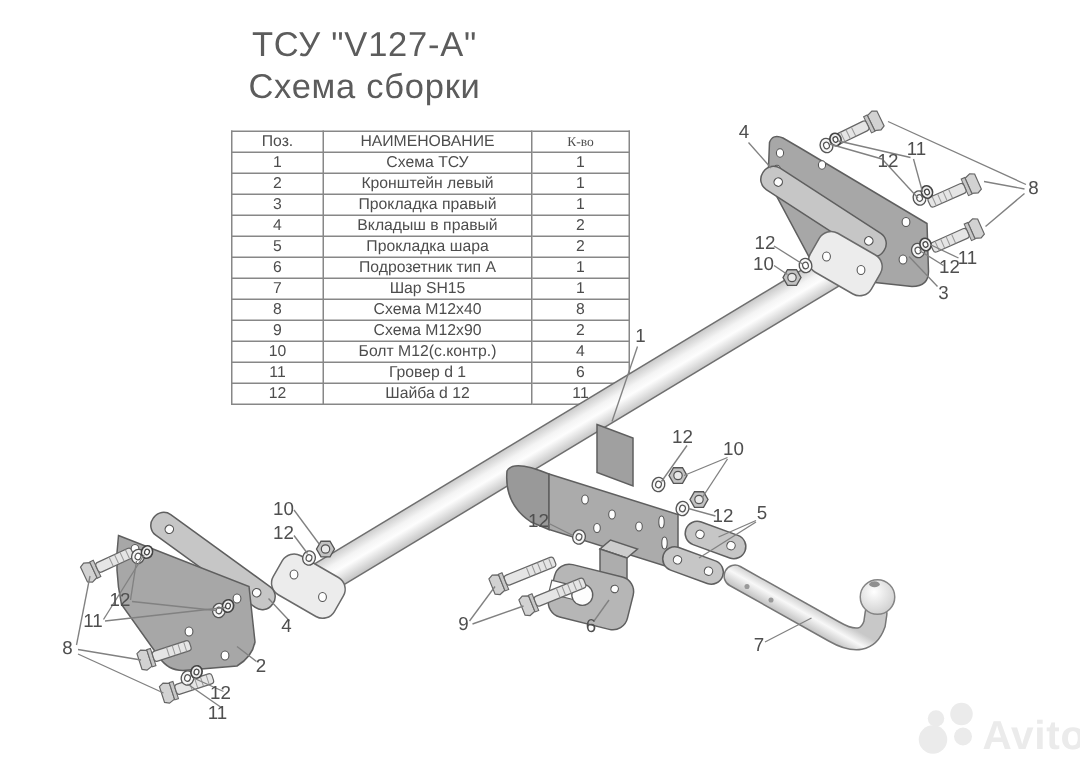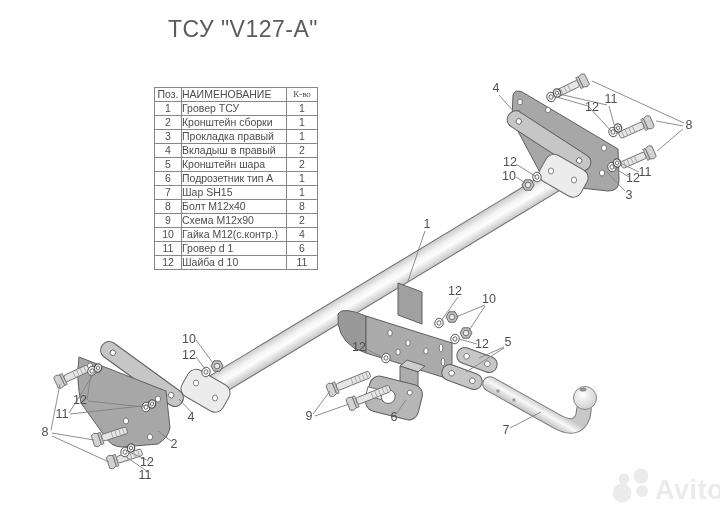--- a/index.html
+++ b/index.html
@@ -2,105 +2,106 @@
 <html><head>
 <meta charset="utf-8">
 <style>
   html,body{margin:0;padding:0;background:#ffffff;}
   .stage{position:relative;width:720px;height:509px;background:#ffffff;overflow:hidden;
          font-family:"Liberation Sans",sans-serif;}
   .title{position:absolute;left:127px;top:16px;width:232px;text-align:center;
          color:#5c5c5c;font-size:23px;letter-spacing:.5px;line-height:1.2;}
   .parts{position:absolute;left:154px;top:87px;border-collapse:collapse;
          font-size:10.5px;color:#4d4d4d;}
-  .parts td,.parts th{border:1px solid #878787;height:13px;padding:0 0;
+  .parts td,.parts th{border:1px solid #878787;height:13px;padding:0 17px;
          line-height:1;font-weight:normal;white-space:nowrap;}
   .c-pos{width:26px;text-align:center;}
-  .c-name{width:104px;text-align:left;}
+  .c-name{width:104px;text-align:center;}
   .c-qty{width:30px;text-align:center;margin-left:42px;}
   .qty-h{font-size:9px;font-family:"Liberation Serif",serif;}
   svg.draw{position:absolute;left:0;top:0;}
   .co{font-size:12.5px;fill:#4f4f4f;}
   .ld{stroke:#818181;stroke-width:.9;}
   .wm-text{font-size:27px;font-weight:bold;fill:#ebebeb;letter-spacing:.5px;}
 </style>
 </head>
 <body>
 
 <div class="stage">
 
   <div class="title">
     <div>ТСУ "V127-A"</div>
+    <div>Схема сборки</div>
   </div>
 
   <table class="parts">
     <tbody>
         <tr>
       <th class="c-pos">Поз.</th>
       <th class="c-name">НАИМЕНОВАНИЕ</th>
       <th class="c-qty qty-h">К-во</th>
     </tr>
     <tr>
           <td class="c-pos">1</td>
-          <td class="c-name">Гровер ТСУ</td>
+          <td class="c-name">Схема ТСУ</td>
           <td class="c-qty">1</td>
         </tr>
     <tr>
           <td class="c-pos">2</td>
-          <td class="c-name">Кронштейн сборки</td>
+          <td class="c-name">Кронштейн левый</td>
           <td class="c-qty">1</td>
         </tr>
     <tr>
           <td class="c-pos">3</td>
           <td class="c-name">Прокладка правый</td>
           <td class="c-qty">1</td>
         </tr>
     <tr>
           <td class="c-pos">4</td>
           <td class="c-name">Вкладыш в правый</td>
           <td class="c-qty">2</td>
         </tr>
     <tr>
           <td class="c-pos">5</td>
-          <td class="c-name">Кронштейн шара</td>
+          <td class="c-name">Прокладка шара</td>
           <td class="c-qty">2</td>
         </tr>
     <tr>
           <td class="c-pos">6</td>
           <td class="c-name">Подрозетник тип А</td>
           <td class="c-qty">1</td>
         </tr>
     <tr>
           <td class="c-pos">7</td>
           <td class="c-name">Шар SH15</td>
           <td class="c-qty">1</td>
         </tr>
     <tr>
           <td class="c-pos">8</td>
-          <td class="c-name">Болт М12х40</td>
+          <td class="c-name">Схема М12х40</td>
           <td class="c-qty">8</td>
         </tr>
     <tr>
           <td class="c-pos">9</td>
           <td class="c-name">Схема М12х90</td>
           <td class="c-qty">2</td>
         </tr>
     <tr>
           <td class="c-pos">10</td>
-          <td class="c-name">Гайка М12(с.контр.)</td>
+          <td class="c-name">Болт М12(с.контр.)</td>
           <td class="c-qty">4</td>
         </tr>
     <tr>
           <td class="c-pos">11</td>
           <td class="c-name">Гровер d 1</td>
           <td class="c-qty">6</td>
         </tr>
     <tr>
           <td class="c-pos">12</td>
-          <td class="c-name">Шайба d 10</td>
+          <td class="c-name">Шайба d 12</td>
           <td class="c-qty">11</td>
         </tr>
   </tbody>
     </table>
 
   <svg class="draw" width="720" height="509" viewBox="0 0 720 509">
     <defs>
       <linearGradient id="tubeGrad" gradientUnits="userSpaceOnUse" x1="379" y1="273" x2="391" y2="293">
         <stop offset="0" stop-color="#c6c6c6"></stop>
           <stop offset="0.35" stop-color="#f4f4f4"></stop>

